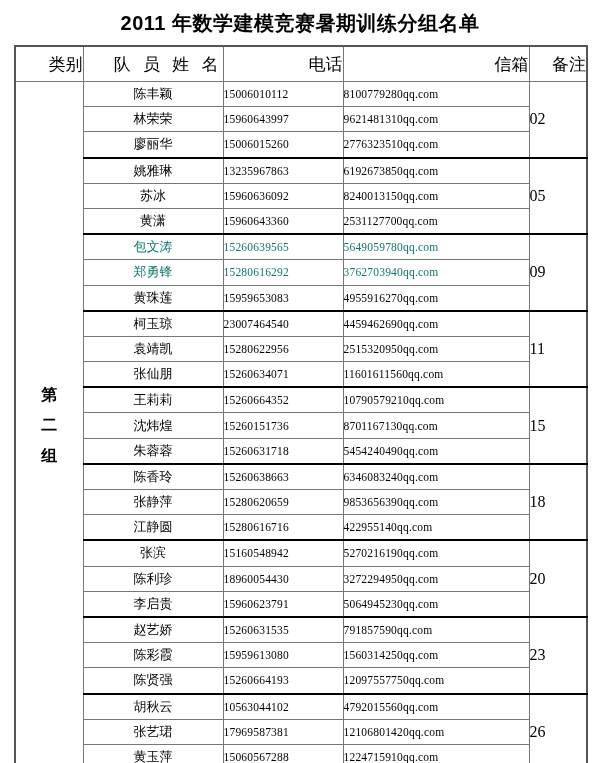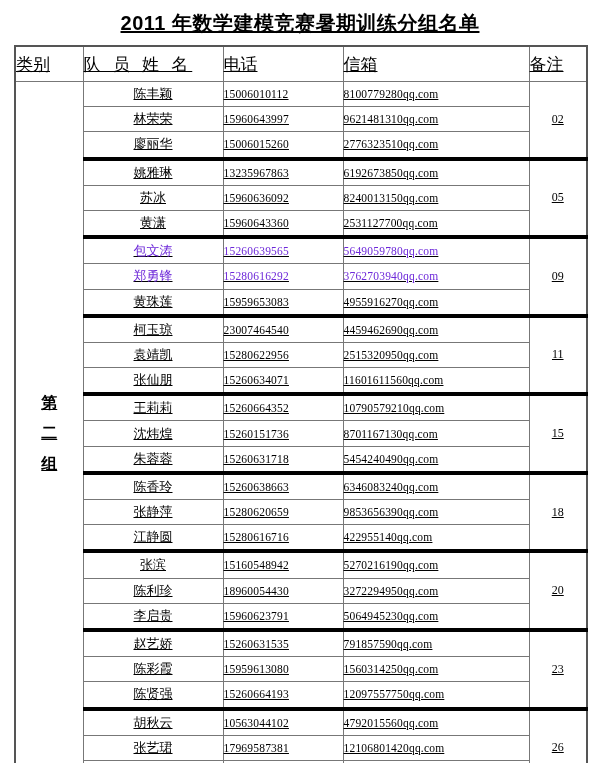--- a/index.html
+++ b/index.html
@@ -13,21 +13,20 @@
     font-family: "Liberation Serif", "DejaVu Serif", serif;
     color: #000000;
     overflow: hidden;
   }
 
   .page {
     position: relative;
     width: 600px;
     height: 543px;
     box-sizing: border-box;
-    text-decoration: underline;
   }
 
   
   .doc-title {
     text-align: center;
     font-family: "Liberation Sans", "DejaVu Sans", sans-serif;
     font-size: 20px;
     font-weight: bold;
     letter-spacing: 0.5px;
     padding-top: 11px;
@@ -57,52 +56,52 @@
   
   col.c-cat  { width: 68px; }
   col.c-name { width: 140px; }
   col.c-tel  { width: 120px; }
   col.c-mail { width: 186px; }
   col.c-note { width: 58px; }
 
   
   thead td {
     height: 34px;
-    text-align: left;
+    text-align: right;
     font-size: 17px;
     border-bottom: 2px solid #555;
   }
   .hdr-spaced {
     letter-spacing: 4px;
     padding-left: 4px;
   }
 
   
   tr.group-start > td {
-    border-top: 4px solid #000000;
+    border-top: 2px solid #000000;
   }
 
   
   tbody td {
     height: 24.2px;
   }
   td.name {
     text-align: center;
     font-size: 13px;
     font-family: "Liberation Serif", "DejaVu Serif", serif;
   }
   td.tel, td.mail {
     text-align: left;
     font-size: 11.5px;
     font-family: "Liberation Serif", "DejaVu Serif", serif;
     letter-spacing: 0.2px;
   }
   td.note {
-    text-align: center;
-    font-size: 12px;
+    text-align: left;
+    font-size: 16px;
     vertical-align: middle;
   }
 
   
   td.category {
     text-align: center;
     vertical-align: middle;
     border-right: 1px solid #777;
   }
   .vlabel {
@@ -111,21 +110,21 @@
     align-items: center;
     justify-content: center;
     font-size: 16px;
     font-weight: bold;
     line-height: 1.9;
     font-family: "Liberation Serif", "DejaVu Serif", serif;
   }
 
   
   .hl {
-    color: #6d28d9;
+    color: #0f766e;
   }
 </style>
 </head>
 <body>
 
 <div class="page">
 
   <div class="doc-title">2011 年数学建模竞赛暑期训练分组名单</div>
 
   <div class="roster-wrap">

